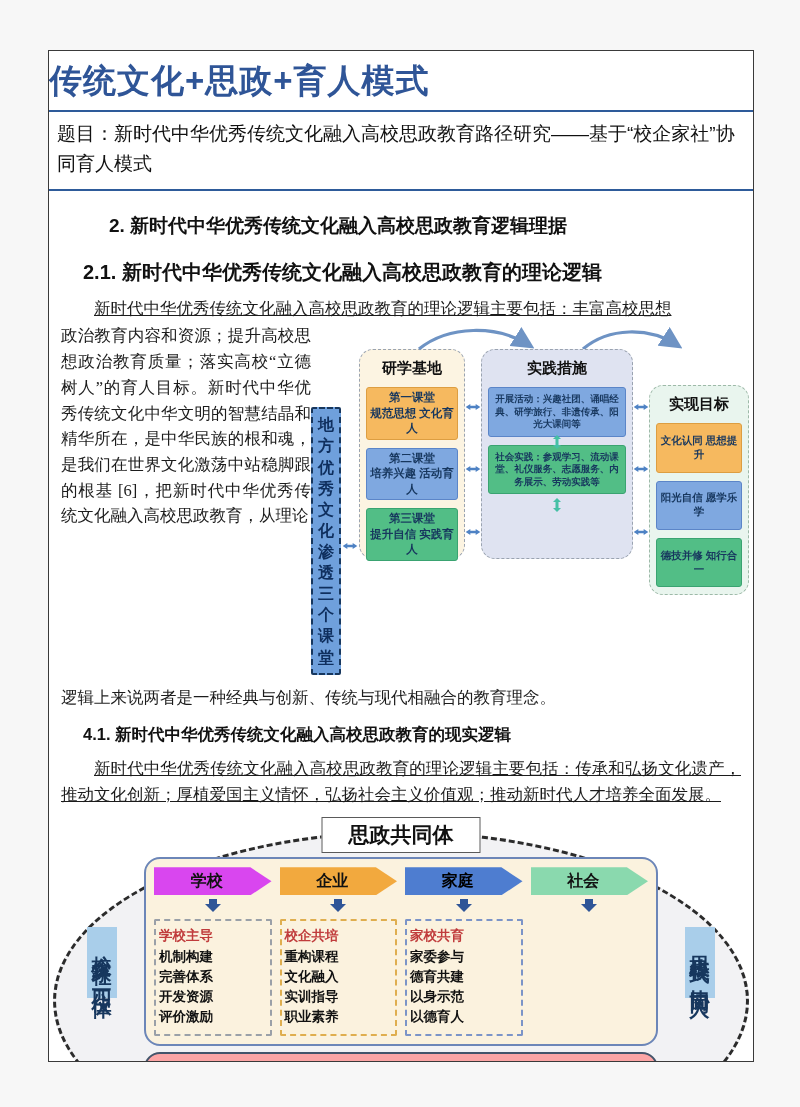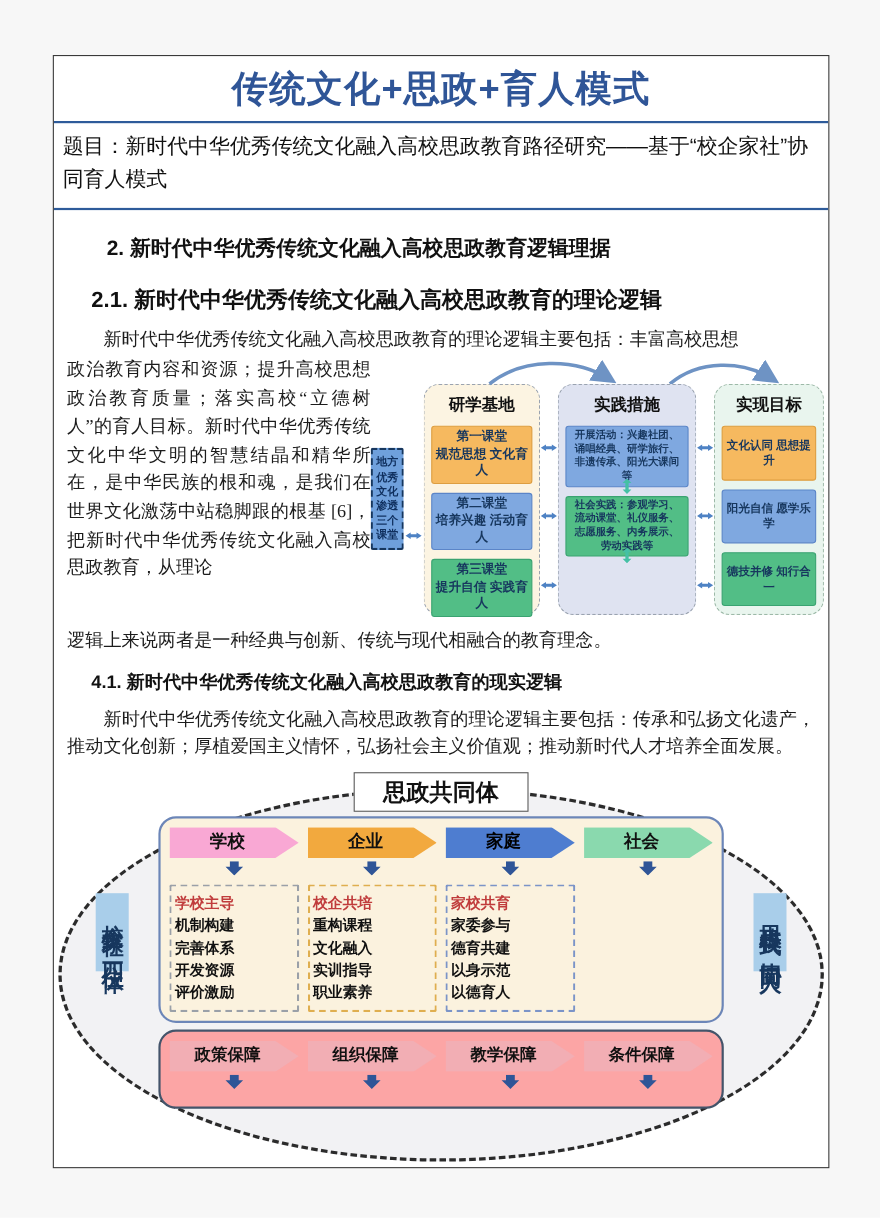--- a/index.html
+++ b/index.html
@@ -6,60 +6,60 @@
   html,body { width:800px; height:1107px; }
   body { background:#f7f7f7; font-family:"Liberation Sans", sans-serif; position:relative; }
 
   .frame {
     position:absolute; left:48px; top:50px; width:706px; height:1012px;
     background:#ffffff; border:1.5px solid #3a3a3a; overflow:hidden;
   }
 
   
   .main-title {
-    margin-top:8px; text-align:center; color:#2F5597;
+    margin-top:8px; text-align:left; color:#2F5597;
     font-size:33px; font-weight:800; letter-spacing:1px;
   }
   .subject {
     margin-top:6px; border-top:2.5px solid #2E5B9A; border-bottom:2.5px solid #2E5B9A;
     padding:7px 10px 9px 8px; font-size:19px; font-weight:400; color:#111;
     line-height:1.6;
   }
 
   
-  .h2  { margin:22px 0 0 48px; font-size:19px; font-weight:800; color:#111; }
+  .h2  { margin:22px 0 0 60px; font-size:19px; font-weight:800; color:#111; }
   .h21 { margin:20px 0 0 34px; font-size:20px; font-weight:800; color:#111; }
   .h22 { margin:14px 0 0 34px; font-size:16.5px; font-weight:800; color:#111; }
   .para {
     margin:10px 12px 0 12px; font-family:"Liberation Serif", serif;
     font-size:16.5px; color:#1c1c1c; line-height:1.55; text-align:justify;
   }
-  .ind { text-indent:2em; }
+  .ind { text-indent:2em;text-decoration:underline; }
   .wrap-row { display:flex; margin:0 4px 0 12px; align-items:flex-start; }
   .wrap-text {
     width:280px; font-family:"Liberation Serif", serif; font-size:16.5px;
     color:#1c1c1c; line-height:1.56; text-align:justify; margin-top:2px;
   }
 
   
   .d1 { position:relative; flex:1; padding-top:28px; display:flex; align-items:flex-start; }
   .d1-curves { position:absolute; top:2px; left:46px; width:364px; height:28px; }
   .d1-side {
     width:30px; margin-top:58px; background:#6FA0DC; border:2px dashed #17375E;
-    color:#0F2F5E; font-weight:800; font-size:10px; line-height:1.32;
+    color:#0F2F5E; font-weight:800; font-size:16px; line-height:1.32;
     text-align:center; word-break:break-all; padding:5px 1px; border-radius:2px;
   }
   .side-arrow { align-self:center; margin:70px 1px 0 1px; flex:none; }
   .d1col {
     border:1.6px dashed #9AA3B0; border-radius:14px; padding:7px 6px;
     display:grid; grid-template-rows:22px 1fr 1fr 1fr; row-gap:8px; height:210px;
   }
   .d1c1 { width:106px; background:#FCF4E2; }
-  .d1c2 { width:126px; background:#DFE3F1; position:relative; }
-  .d1c3 { width:100px; background:#E9F5EE; border-color:#9DB9A8; }
+  .d1c2 { width:152px; background:#DFE3F1; position:relative; }
+  .d1c3 { width:100px; background:#E9F5EE; border-color:#9DB9A8;margin-top:36px; }
   .d1head { text-align:center; font-weight:800; font-size:15px; color:#111; align-self:center; }
   .d1box {
     border-radius:3px; display:flex; flex-direction:column; justify-content:center;
     text-align:center; font-weight:700; color:#17375E; padding:2px;
   }
   .d1c1 .d1box { font-size:11.5px; line-height:1.35; }
   .d1c2 .d1box { font-size:9.5px; line-height:1.3; padding:2px 3px; }
   .d1c3 .d1box { font-size:10.5px; }
   .bx-orange { background:#F6B95F; border:1px solid #DD9E41; }
   .bx-blue   { background:#7FA8E0; border:1px solid #5B85C8; }
@@ -90,21 +90,21 @@
   .d2-center { position:absolute; left:93px; right:93px; top:40px; z-index:2; }
   .d2-panel { border-radius:16px; padding:8px 8px; display:grid; grid-template-columns:repeat(4,1fr); column-gap:8px; }
   .d2-panel.top { background:#FBF2DE; border:2px solid #6C86B8; }
   .d2-panel.bottom { background:#fca5a5; border:2px solid #44546A; margin-top:6px; }
   .d2cell { display:flex; flex-direction:column; align-items:center; }
   .chev {
     width:100%; height:28px; line-height:28px; text-align:center;
     font-weight:800; font-size:16px; color:#111; padding-right:12px;
     clip-path:polygon(0 0, 82% 0, 100% 50%, 82% 100%, 0 100%);
   }
-  .chev0 { background:#f9a8d4; } .chev1 { background:#F2A93E; }
+  .chev0 { background:#d946ef; } .chev1 { background:#F2A93E; }
   .chev2 { background:#4E7DD0; color:#000000; } .chev3 { background:#8AD9AE; }
   .chevp { background:#F2AEB4; font-size:15px; }
   .darrow { margin:3px 0; }
   .dbox {
     width:100%; border-radius:2px; padding:5px 3px 6px 3px; 
     font-weight:700; font-size:13.5px; color:#111; line-height:1.5; background:transparent;
   }
   .dbox .bt { color:#C03C3C; font-weight:800; }
   .bd0 { border:2px dashed #9aa0a8; } .bd1 { border:2px dashed #DFAE4F; }
   .bd2 { border:2px dashed #7B94C8; } .bd3 { border:2px dashed #74B584; }

